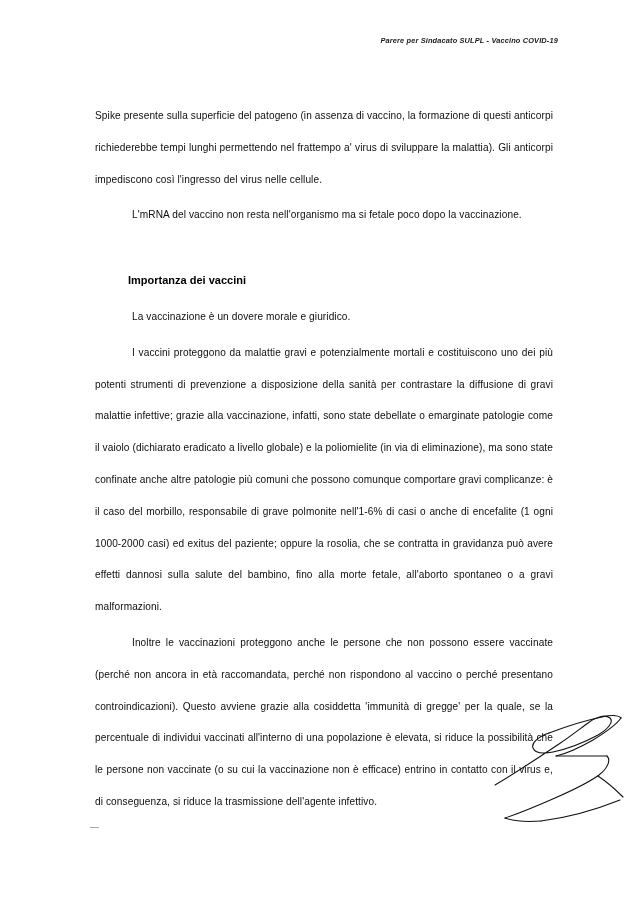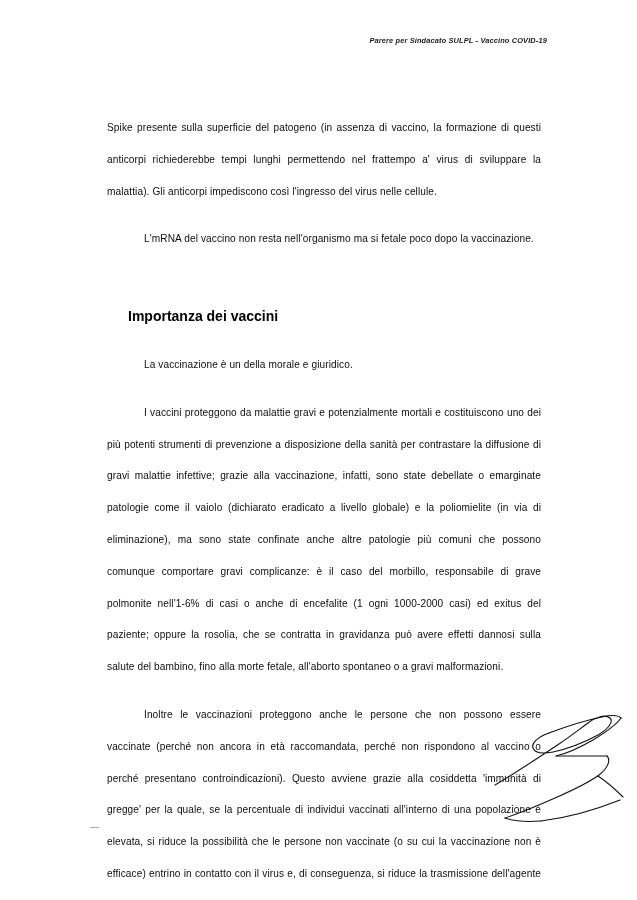--- a/index.html
+++ b/index.html
@@ -12,53 +12,53 @@
     width: 637px;
     height: 900px;
     background: #ffffff;
     overflow: hidden;
     font-family: "Liberation Sans", sans-serif;
     color: #000000;
   }
   .header {
     position: absolute;
     top: 36px;
-    left: 82px;
+    left: 93px;
     width: 465px;
     text-align: right;
     font-style: italic;
     font-weight: bold;
     font-size: 7.4px;
     letter-spacing: 0.15px;
     color: #1a1a1a;
   }
   .body-block {
     position: absolute;
     top: 96px;
     left: 91px;
     width: 466px;
   }
   p.para {
-    margin: 16px;
+    margin: 4px;
     padding: 0;
     font-size: 10.1px;
     line-height: 31.8px;
     text-align: justify;
     text-justify: inter-word;
     color: #0d0d0d;
     letter-spacing: 0.1px;
   }
   p.indent {
     text-indent: 37px;
   }
   .gap-md { height: 30px; }
   .heading {
     margin: 0;
     padding: 0;
-    font-size: 14px;
+    font-size: 11px;
     font-weight: bold;
     line-height: 31.8px;
     text-indent: 37px;
     color: #000000;
   }
   .signature {
     position: absolute;
     left: 455px;
     top: 690px;
     width: 175px;
@@ -85,21 +85,21 @@
   <div class="body-block">
 
     <p class="para">Spike presente sulla superficie del patogeno (in assenza di vaccino, la formazione di questi anticorpi richiederebbe tempi lunghi permettendo nel frattempo a' virus di sviluppare la malattia). Gli anticorpi impediscono così l'ingresso del virus nelle cellule.</p>
 
     <p class="para indent">L'mRNA del vaccino non resta nell'organismo ma si fetale poco dopo la vaccinazione.</p>
 
     <div class="gap-md"></div>
 
     <p class="heading">Importanza dei vaccini</p>
 
-    <p class="para indent">La vaccinazione è un della morale e giuridico.</p>
+    <p class="para indent">La vaccinazione è un dovere morale e giuridico.</p>
 
     <p class="para indent">I vaccini proteggono da malattie gravi e potenzialmente mortali e costituiscono uno dei più potenti strumenti di prevenzione a disposizione della sanità per contrastare la diffusione di gravi malattie infettive; grazie alla vaccinazione, infatti, sono state debellate o emarginate patologie come il vaiolo (dichiarato eradicato a livello globale) e la poliomielite (in via di eliminazione), ma sono state confinate anche altre patologie più comuni che possono comunque comportare gravi complicanze: è il caso del morbillo, responsabile di grave polmonite nell'1-6% di casi o anche di encefalite (1 ogni 1000-2000 casi) ed exitus del paziente; oppure la rosolia, che se contratta in gravidanza può avere effetti dannosi sulla salute del bambino, fino alla morte fetale, all'aborto spontaneo o a gravi malformazioni.</p>
 
     <p class="para indent">Inoltre le vaccinazioni proteggono anche le persone che non possono essere vaccinate (perché non ancora in età raccomandata, perché non rispondono al vaccino o perché presentano controindicazioni). Questo avviene grazie alla cosiddetta 'immunità di gregge' per la quale, se la percentuale di individui vaccinati all'interno di una popolazione è elevata, si riduce la possibilità che le persone non vaccinate (o su cui la vaccinazione non è efficace) entrino in contatto con il virus e, di conseguenza, si riduce la trasmissione dell'agente infettivo.</p>
 
   </div>
 
   <svg class="signature" viewBox="0 0 175 145" xmlns="http://www.w3.org/2000/svg">
     <g fill="none" stroke="#111111" stroke-width="1.1" stroke-linecap="round" stroke-linejoin="round">
       <path d="M40 95 C 62 82, 86 66, 104 54 C 116 46, 126 38, 133 33

